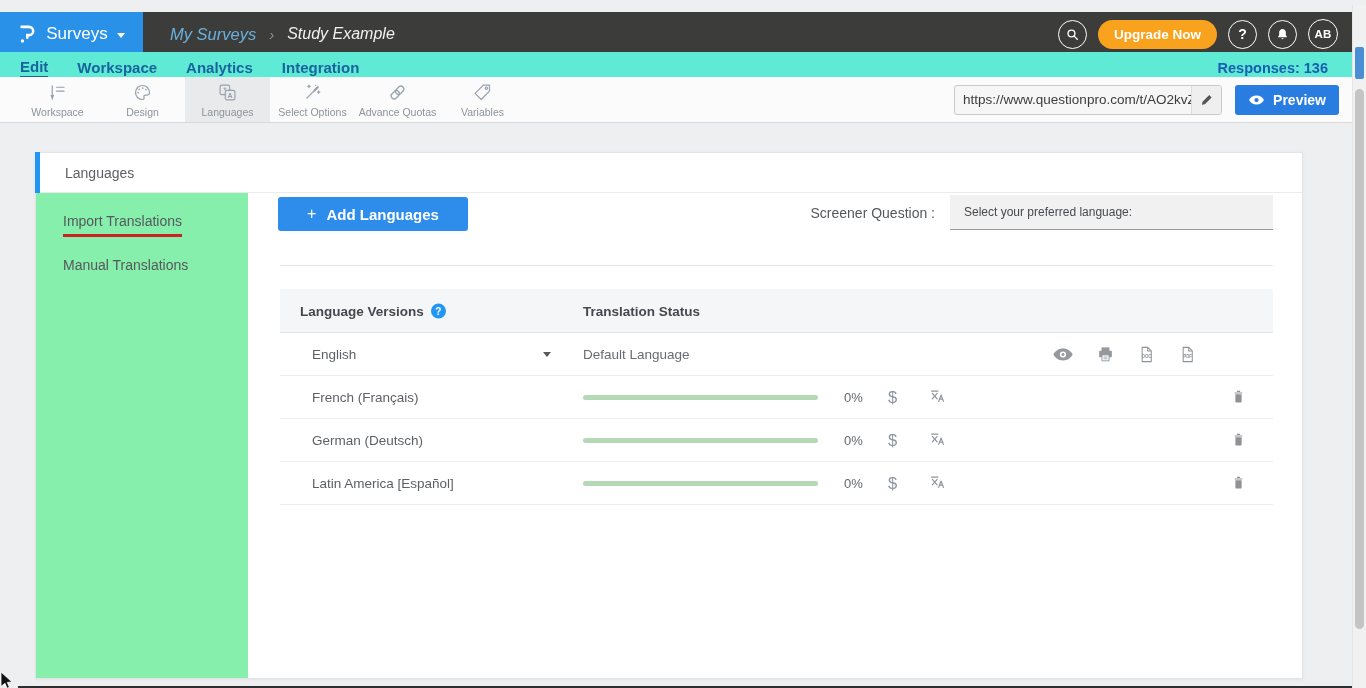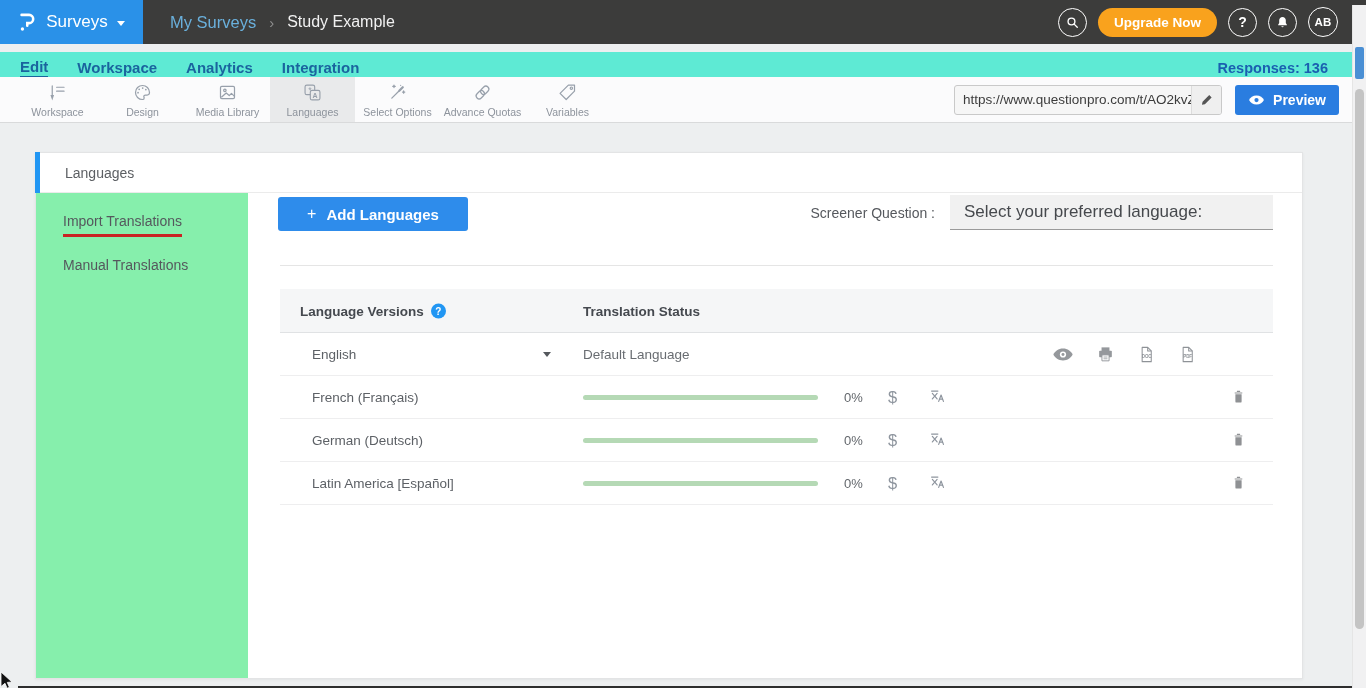--- a/index.html
+++ b/index.html
@@ -4,25 +4,25 @@
 <style>
   * { margin:0; padding:0; box-sizing:border-box; }
   html,body { width:1366px; height:688px; }
   body {
     position:relative; overflow:hidden; background:#edeff0;
     font-family:"Liberation Sans","DejaVu Sans",sans-serif; color:#55585d;
   }
   svg { display:block; }
 
   
-  .topbar { position:absolute; top:0; left:0; width:1366px; height:44px; background:#3c3c3b; display:flex; align-items:center; }
+  .topbar { position:absolute; top:12px; left:0; width:1366px; height:44px; background:#3c3c3b; display:flex; align-items:center; }
   .brand { width:143px; height:44px; background:#2a91e8; display:flex; align-items:center; justify-content:center; gap:9px; cursor:pointer; }
   .brand-label { color:#fff; font-size:17px; }
   .caret-down { width:0; height:0; border-left:4.5px solid transparent; border-right:4.5px solid transparent; border-top:5px solid #fff; margin-top:2px; }
-  .crumbs { display:flex; align-items:center; margin-left:27px; }
+  .crumbs { display:flex; align-items:center; margin-left:27px;font-style:italic; }
   .crumb-parent { color:#6ab0dc; font-size:16.5px; cursor:pointer; }
   .crumb-sep { color:#8f8f8f; font-size:15px; margin:0 13px; }
   .crumb-current { color:#f1f1f1; font-size:16px; }
   .top-actions { margin-left:auto; display:flex; align-items:center; gap:11px; padding-right:28px; }
   .circle-btn { width:29px; height:29px; border:1.5px solid #fff; border-radius:50%; display:flex; align-items:center; justify-content:center; color:#fff; cursor:pointer; flex:0 0 auto; }
   .upgrade-btn { height:29px; border-radius:15px; background:#f9a21d; color:#fff; font-size:13.5px; font-weight:700; display:flex; align-items:center; padding:0 16px; cursor:pointer; white-space:nowrap; }
   .help-btn { font-size:14px; font-weight:700; }
   .avatar { width:30px; height:30px; font-size:11.5px; font-weight:700; letter-spacing:.3px; }
 
   
@@ -51,21 +51,21 @@
   .card-title { margin-left:29px; font-size:14px; color:#5c5f63; }
   .card-body { display:flex; height:485px; }
   .side { width:212px; background:#86efac; padding-top:10px; }
   .side-item { padding:10px 0 10px 27px; font-size:14px; color:#55585d; cursor:pointer; }
   .side-item.active span { display:inline-block; border-bottom:3px solid #c92323; padding-bottom:5px; }
   .main { flex:1; position:relative; background:#fff; }
 
   .add-btn { position:absolute; left:30px; top:4px; width:190px; height:34px; background:#2e8ceb; border-radius:3px; color:#fff; display:flex; align-items:center; justify-content:center; gap:10px; font-size:15px; font-weight:700; cursor:pointer; }
   .add-plus { font-size:16px; font-weight:400; margin-top:-1px; }
   .screener-label { position:absolute; right:367px; top:12px; font-size:14px; color:#55585d; }
-  .screener-input { position:absolute; right:29px; top:2px; width:323px; height:35px; background:#f1f1f1; border-bottom:1px solid #9a9a9a; display:flex; align-items:center; padding-left:14px; font-size:17px; color:#46494d; cursor:pointer; }
+  .screener-input { position:absolute; right:29px; top:2px; width:323px; height:35px; background:#f1f1f1; border-bottom:1px solid #9a9a9a; display:flex; align-items:center; padding-left:14px; font-size:12px; color:#46494d; cursor:pointer; }
 
   
   .table-area { position:absolute; left:32px; top:72px; width:993px; border-top:1px solid #e5e5e5; padding-top:23px; }
   .thead { height:44px; background:#f5f6f7; position:relative; border-bottom:1px solid #e0e2e4; }
   .th-lang { position:absolute; left:20px; top:50%; transform:translateY(-50%); font-size:13.5px; font-weight:700; color:#45494f; display:flex; align-items:center; gap:7px; }
   .help-dot { width:15px; height:15px; border-radius:50%; background:#2196f3; color:#fff; font-size:10px; font-weight:700; display:flex; align-items:center; justify-content:center; cursor:pointer; }
   .th-status { position:absolute; left:303px; top:50%; transform:translateY(-50%); font-size:13.5px; font-weight:700; color:#45494f; }
   .trow { position:relative; height:43px; border-bottom:1px solid #eeeeef; background:#fff; }
   .c-lang { position:absolute; left:32px; top:50%; transform:translateY(-50%); font-size:13.5px; color:#5d6166; white-space:nowrap; }
   .c-caret { position:absolute; left:263px; top:50%; margin-top:-2px; width:0; height:0; border-left:4.5px solid transparent; border-right:4.5px solid transparent; border-top:5px solid #55585d; cursor:pointer; }
@@ -159,30 +159,20 @@
     <span>
       <svg width="21" height="21" viewBox="0 0 24 24" fill="none" stroke="#98a0ab" stroke-width="1.4">
         <path d="M12 4a8 8 0 1 0 0 16c1.2 0 1.9-.8 1.9-1.8 0-.6-.4-1-.4-1.6 0-1 .8-1.7 1.8-1.7h2c1.5 0 2.7-1.2 2.7-2.8C20 7.3 16.4 4 12 4z"></path>
         <circle cx="8.2" cy="8.4" r="1" fill="#98a0ab" stroke="none"></circle>
           <circle cx="12.2" cy="6.9" r="1" fill="#98a0ab" stroke="none"></circle>
         <circle cx="15.8" cy="8.6" r="1" fill="#98a0ab" stroke="none"></circle>
           <circle cx="6.9" cy="12.2" r="1" fill="#98a0ab" stroke="none"></circle>
       </svg>
     </span>
     <span class="lbl">Design</span>
-  </div>
-  <div class="ribbon-item">
-    <span>
-      <svg width="21" height="21" viewBox="0 0 24 24" fill="none" stroke="#98a0ab" stroke-width="1.4" stroke-linejoin="round">
-        <rect x="4" y="5" width="16" height="14" rx="1.5"></rect>
-        <circle cx="9" cy="9.5" r="1.4"></circle>
-          <path d="M5 17.5l5.5-5 3.5 3 2.5-2.5 3.5 3.5"></path>
-      </svg>
-    </span>
-    <span class="lbl">Media Library</span>
   </div>
   <div class="ribbon-item active">
     <span>
       <svg width="21" height="21" viewBox="0 0 24 24" fill="none" stroke="#98a0ab" stroke-width="1.3">
         <rect x="3.5" y="3.5" width="11" height="11" rx="2"></rect>
         <text x="9" y="12.6" font-size="10" fill="#98a0ab" stroke="none" text-anchor="middle">*</text>
         <rect x="9.5" y="9.5" width="11" height="11" rx="2" fill="#e9eaeb"></rect>
         <text x="15" y="17.8" font-size="8" font-weight="bold" fill="#98a0ab" stroke="none" text-anchor="middle">A</text>
       </svg>
     </span>

